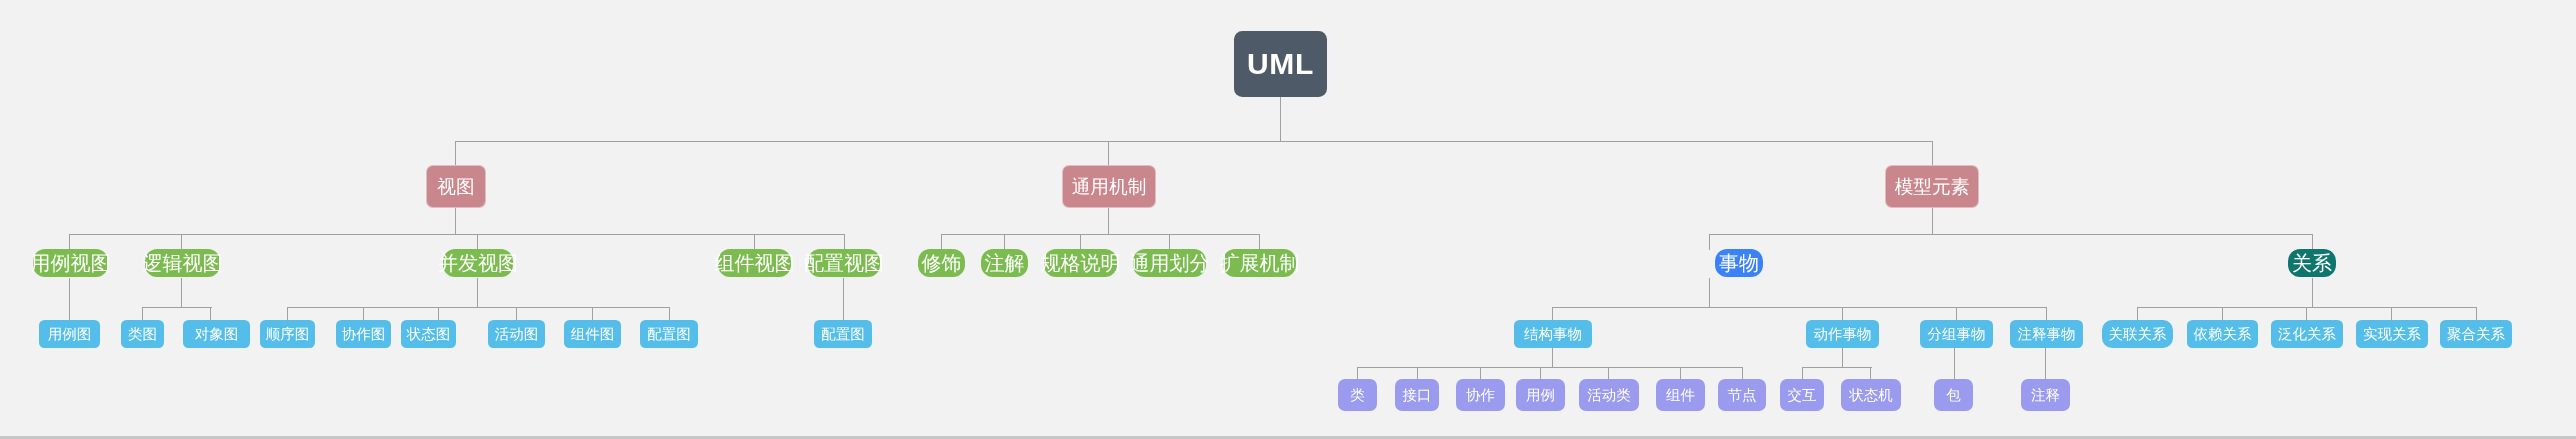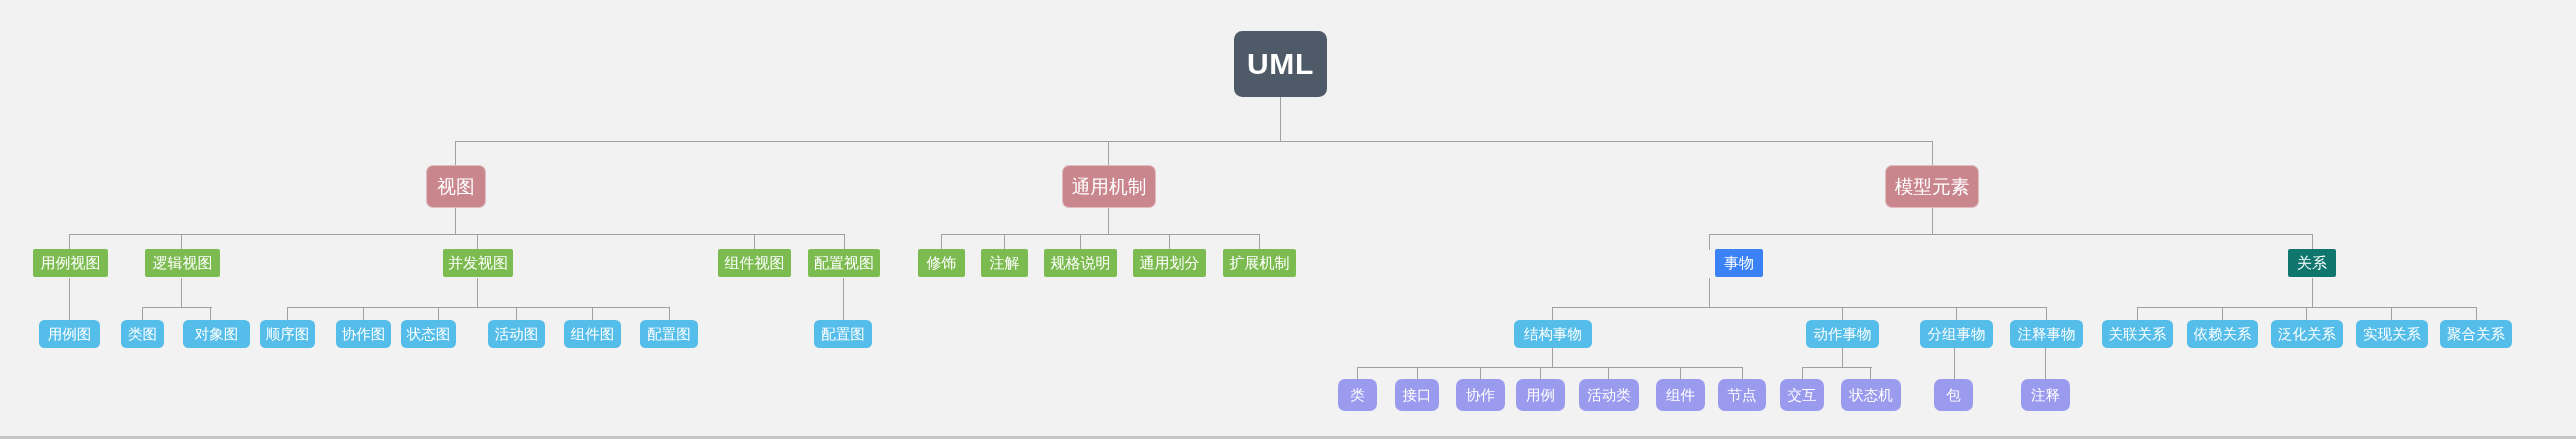--- a/index.html
+++ b/index.html
@@ -5,21 +5,21 @@
   html,body{margin:0;padding:0;}
   body{background:#e9e9e9;font-family:"Liberation Sans","DejaVu Sans",sans-serif;}
   #canvas{position:relative;width:2576px;height:439px;background:#f2f2f2;overflow:hidden;}
   .node{
     position:absolute;display:flex;align-items:center;justify-content:center;
     color:#ffffff;box-sizing:border-box;white-space:nowrap;cursor:default;
     font-family:"Liberation Sans","DejaVu Sans",sans-serif;
   }
   .node-root{font-size:30px;font-weight:700;border-radius:8.3px;letter-spacing:0.7px;}
   .node-branch{font-size:18.7px;border-radius:7px;border:1.4px solid rgba(255,255,255,0.45);}
-  .node-green{font-size:15px;border-radius:2px;}
+  .node-green{font-size:20px;border-radius:12px;}
   .node-blue{font-size:14.5px;border-radius:5.5px;}
   .node-purple{font-size:14.5px;border-radius:7px;}
   .line{position:absolute;}
   #hscrollbar{position:absolute;left:0;bottom:0;width:100%;height:3.5px;background:#c7c7c7;}
 </style>
 </head>
 <body>
 
 <div id="canvas">
   <div id="hscrollbar"></div>
@@ -122,19 +122,19 @@
     <div class="line" style="left: 2045px; top: 347px; width: 1.4px; height: 32px; background: rgb(160, 160, 160);"></div>
     <div class="node node-purple" style="left: 2021px; top: 379px; width: 49px; height: 32px; background: rgb(154, 154, 239);">注释</div>
     <div class="node node-green" style="left: 2288px; top: 249px; width: 48px; height: 28px; background: #0f766e;">关系</div>
     <div class="line" style="left: 2312px; top: 278px; width: 1.4px; height: 30px; background: rgb(160, 160, 160);"></div>
     <div class="line" style="left: 2137px; top: 307px; width: 340px; height: 1.4px; background: rgb(160, 160, 160);"></div>
     <div class="line" style="left: 2137px; top: 307px; width: 1.4px; height: 12.5px; background: rgb(160, 160, 160);"></div>
     <div class="line" style="left: 2222px; top: 307px; width: 1.4px; height: 12.5px; background: rgb(160, 160, 160);"></div>
     <div class="line" style="left: 2306px; top: 307px; width: 1.4px; height: 12.5px; background: rgb(160, 160, 160);"></div>
     <div class="line" style="left: 2391px; top: 307px; width: 1.4px; height: 12.5px; background: rgb(160, 160, 160);"></div>
     <div class="line" style="left: 2476px; top: 307px; width: 1.4px; height: 12.5px; background: rgb(160, 160, 160);"></div>
-    <div class="node node-blue" style="left: 2102px; top: 320px; width: 71px; height: 28px; background: rgb(84, 189, 233);">关联关系</div>
+    <div class="node node-blue" style="left: 2102px; top: 320px; width: 71px; height: 28px; background: rgb(84, 189, 233); border-radius: 10px;">关联关系</div>
     <div class="node node-blue" style="left: 2187px; top: 320px; width: 71px; height: 28px; background: rgb(84, 189, 233);">依赖关系</div>
     <div class="node node-blue" style="left: 2271px; top: 320px; width: 72px; height: 28px; background: rgb(84, 189, 233);">泛化关系</div>
     <div class="node node-blue" style="left: 2356px; top: 320px; width: 72px; height: 28px; background: rgb(84, 189, 233);">实现关系</div>
     <div class="node node-blue" style="left: 2440px; top: 320px; width: 72px; height: 28px; background: rgb(84, 189, 233);">聚合关系</div>
   </div>
 
 
 </body></html>

